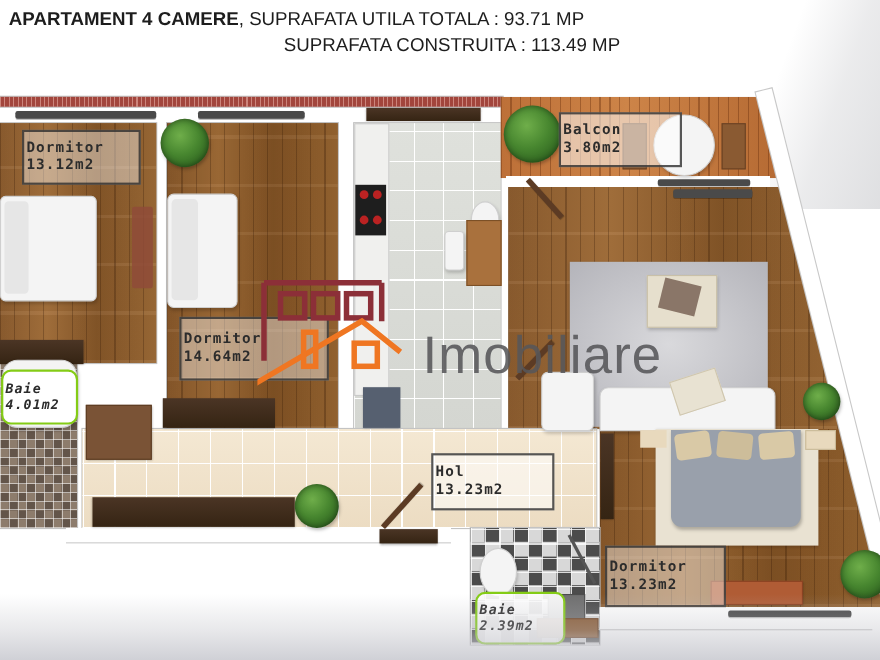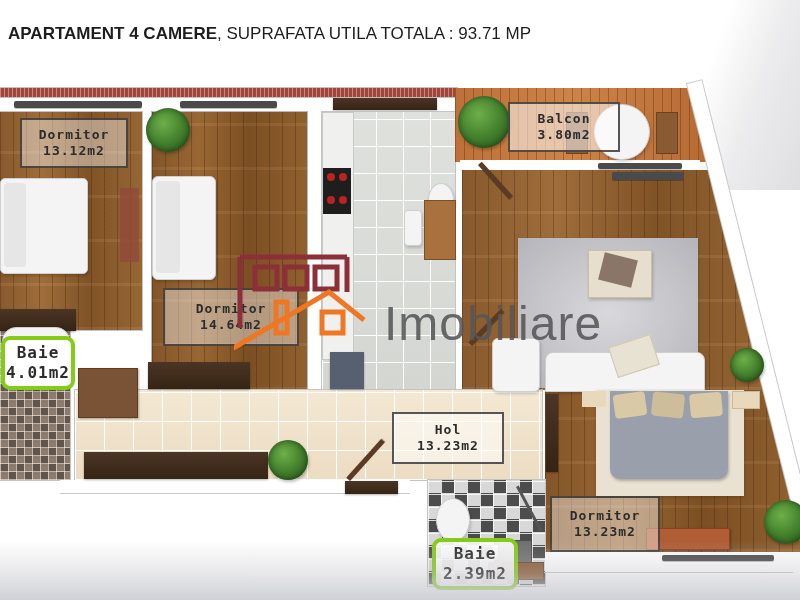--- a/index.html
+++ b/index.html
@@ -1,20 +1,20 @@
 <!DOCTYPE html>
 <html><head>
 <meta charset="utf-8">
 <style>
   html,body{margin:0;padding:0;}
   .page{position:relative;width:800px;height:600px;background:#ffffff;overflow:hidden;
         font-family:"Liberation Sans", sans-serif;}
   .abs{position:absolute;}
   
-  .header{position:absolute;left:8px;top:22px;width:784px;color:#1d1d1d;font-size:17px;line-height:23px;}
+  .header{position:absolute;left:8px;top:6px;width:784px;color:#1d1d1d;font-size:17px;line-height:23px;}
   .header .b{font-weight:bold;}
   .header .l2{display:block;padding-left:250px;}
   
   .corner-shade{position:absolute;left:620px;top:0;width:180px;height:190px;
      background:linear-gradient(110deg, rgba(0,0,0,0) 45%, rgba(130,132,140,.16) 70%, rgba(130,132,140,.26) 100%);}
   .bottom-shade{position:absolute;left:0;top:540px;width:800px;height:60px;
      background:linear-gradient(rgba(200,201,207,0) 0%, rgba(188,189,196,.35) 55%, rgba(205,206,212,.95) 100%);}
   
   .wood{background-color:#96663a;
     background-image:
@@ -55,45 +55,46 @@
     background-size:auto,auto,26px 26px;
     box-shadow:0 0 0 1px #c3c3c3;}
   .brick{background-color:#a2453c;
     background-image:repeating-linear-gradient(90deg, rgba(255,210,200,.45) 0 1px, rgba(255,255,255,0) 1px 4px);
     box-shadow:0 0 0 1px #c3c3c3;}
   
   .winbar{background:#4a4a4a;border-radius:2px;box-shadow:0 1px 0 rgba(0,0,0,.25);}
   .wall-strip{background:#ffffff;}
   .diag-wall{background:#ffffff;box-shadow:0 0 0 1px #c8c8c8;transform-origin:top left;}
   
-  .rlabel{position:absolute;display:flex;flex-direction:column;align-items:center;justify-content:center;
+  .rlabel{position:absolute;display:flex;flex-direction:column;align-items:flex-start;justify-content:center;
      border:2px solid rgba(45,45,45,.8);background:rgba(255,255,255,.42);color:#2c2c2c;
      font-family:"DejaVu Sans Mono", monospace;font-weight:bold;font-size:13px;line-height:1.25;
      letter-spacing:1px;text-align:center;padding:1px 2px;}
-  .rlabel.pill{border-radius:9px;border:4px solid #84cc16;background:rgba(255,255,255,.92);font-size:16px;}
+  .rlabel.pill{border-radius:9px;border:2px solid #84cc16;background:rgba(255,255,255,.92);font-size:12px;font-style:italic;}
   
   .white-f{background:#f4f4f4;border:1px solid #cfcfcf;box-shadow:1px 2px 3px rgba(0,0,0,.18);}
   .plant{border-radius:50%;
      background:radial-gradient(circle at 40% 35%, #6fae4a 0%, #47862f 45%, #2f6420 80%, #265318 100%);
      box-shadow:inset 0 0 6px rgba(0,0,0,.45), 1px 2px 3px rgba(0,0,0,.25);}
   .darkwood{background:linear-gradient(#4b3525,#352413);box-shadow:0 1px 2px rgba(0,0,0,.3);}
   .rug{background:radial-gradient(ellipse at center, #d9d9dc 0%, #c3c3c8 60%, #b4b4ba 100%);
      box-shadow:0 1px 3px rgba(0,0,0,.2);}
   .door-leaf{background:#5c3b24;transform-origin:top left;box-shadow:0 1px 1px rgba(0,0,0,.3);}
   .watermark{color:#57575a;font-family:"Liberation Sans", sans-serif;font-weight:300;opacity:.88;pointer-events:none;}
 </style>
 </head>
 <body>
 
 <div class="page">
 
   <div class="corner-shade"></div>
 
   <div class="header">
     <span><span class="b">APARTAMENT 4 CAMERE</span><span>, SUPRAFATA UTILA TOTALA : 93.71 MP</span></span>
+    <span class="l2">SUPRAFATA CONSTRUITA : 113.49 MP</span>
   </div>
 
   <div class="abs brick" style="left:0;top:88px;width:457px;height:9px;"></div>
 
   <div class="abs winbar" style="left:14px;top:101px;width:128px;height:7px;"></div>
   <div class="abs winbar" style="left:180px;top:101px;width:97px;height:7px;"></div>
   <div class="abs darkwood" style="left:333px;top:98px;width:104px;height:12px;"></div>
 
   <div class="abs wood" style="left:0;top:112px;width:142px;height:218px;"></div>
 

